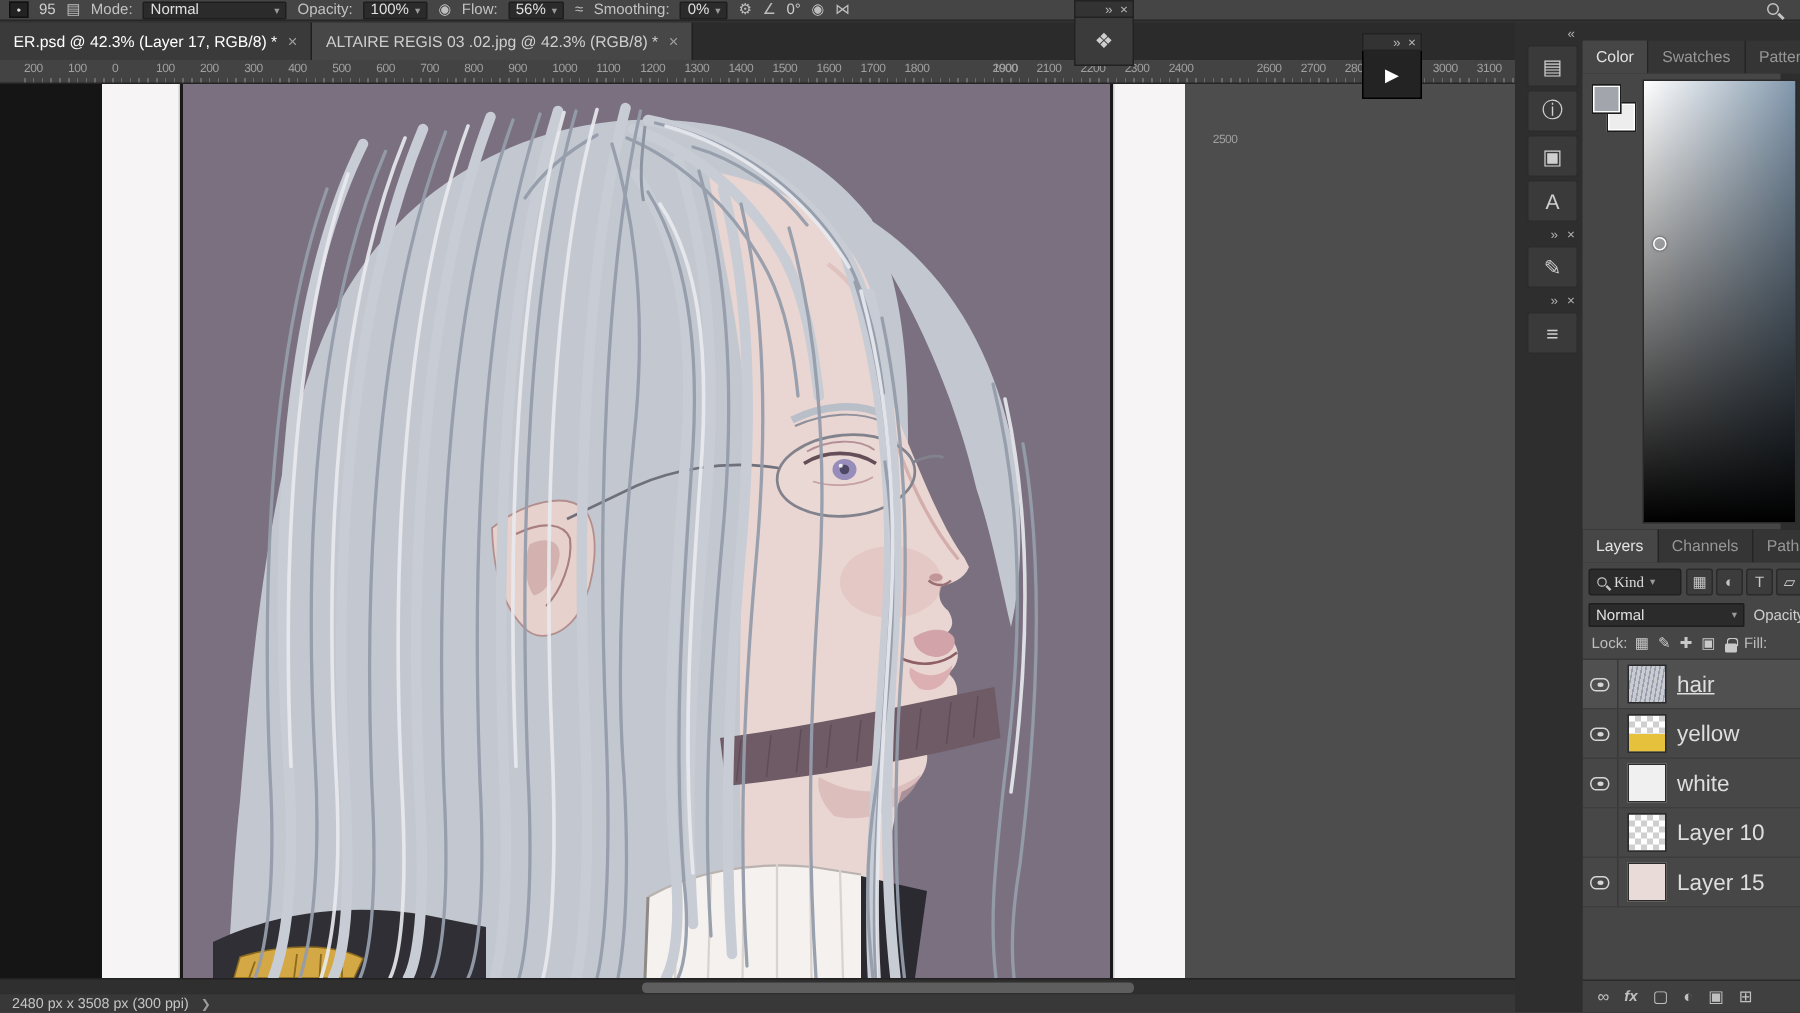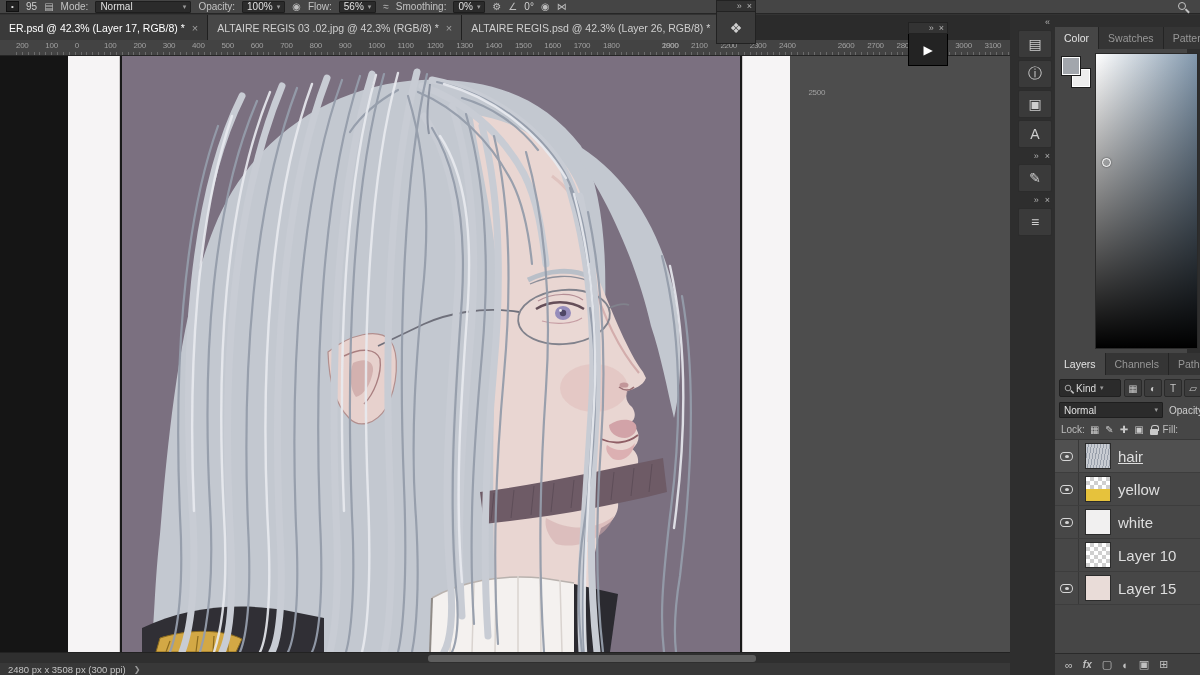--- a/index.html
+++ b/index.html
@@ -57,21 +57,21 @@
   .fgbg{position:absolute;left:5px;top:6px;width:34px;height:36px;}
   .swatch{position:absolute;width:20px;height:20px;border:1px solid #1c1c1c;box-shadow:inset 0 0 0 1px #fff;}
   .swatch.bg{left:11px;top:13px;background:#ededed;}
   .swatch.fg{left:1px;top:1px;background:#a2a6ac;}
   .sat-field{position:absolute;left:40px;top:4px;width:103px;height:296px;border:1px solid #2a2a2a;
     background:linear-gradient(to bottom,rgba(0,0,0,0) 0%,#000 100%),linear-gradient(to right,#ffffff,#8298ad);}
   .sat-cursor{position:absolute;left:6px;top:104px;width:9px;height:9px;border:1.5px solid #fff;border-radius:50%;box-shadow:0 0 2px rgba(0,0,0,.6);}
   .layers-panel{position:absolute;left:45px;top:338px;width:145px;bottom:0;display:flex;flex-direction:column;overflow:hidden;}
   .layers-body{flex:1;background:#464646;display:flex;flex-direction:column;overflow:hidden;}
   .filter-row{display:flex;align-items:center;gap:3px;padding:4px 4px 3px 4px;}
-  .kind-box{display:flex;align-items:center;gap:4px;background:#2b2b2b;border:1px solid #202020;border-radius:2px;height:18px;padding:0 4px;color:#ddd;flex:0 0 62px;}
+  .kind-box{display:flex;align-items:center;gap:4px;background:#2b2b2b;border:1px solid #202020;border-radius:2px;height:18px;padding:0 4px;color:#ddd;flex:0 0 62px;font-family:Liberation Serif, serif;}
   .ficon{width:18px;height:18px;display:flex;align-items:center;justify-content:center;background:#3c3c3c;border:1px solid #2a2a2a;border-radius:2px;color:#c6c6c6;font-size:10px;}
   .blend-row{display:flex;align-items:center;gap:6px;padding:2px 4px 4px 4px;white-space:nowrap;}
   .blend-select{flex:0 0 104px;}
   .lock-row{display:flex;align-items:center;gap:5px;padding:2px 4px 4px 6px;white-space:nowrap;color:#bdbdbd;}
   .lock-glyph{font-size:10px;color:#c9c9c9;}
   .lockicon{position:relative;width:8px;height:6px;background:#c9c9c9;display:inline-block;margin-top:4px;border-radius:1px;}
   .lockicon::before{content:'';position:absolute;left:1px;top:-4px;width:6px;height:5px;border:1.2px solid #c9c9c9;border-bottom:none;border-radius:3px 3px 0 0;}
   .layer-list{flex:1;overflow:hidden;border-top:1px solid #373737;}
   .lrow{display:flex;align-items:center;height:33px;border-bottom:1px solid #3d3d3d;background:#474747;}
   .lrow.selected{background:#505050;}
@@ -136,24 +136,20 @@
 </div>
 <span class="mag topsearch"></span>
 
 <div class="tab-bar">
   <div class="doc-tab active">
     <span>ER.psd @ 42.3% (Layer 17, RGB/8) *</span>
     <span class="tab-close">×</span>
   </div>
   <div class="doc-tab inactive">
     <span>ALTAIRE REGIS 03 .02.jpg @ 42.3% (RGB/8) *</span>
-    <span class="tab-close">×</span>
-  </div>
-  <div class="doc-tab inactive">
-    <span>ALTAIRE REGIS.psd @ 42.3% (Layer 26, RGB/8) *</span>
     <span class="tab-close">×</span>
   </div>
   <div class="tab-bar-controls">
     <span>»</span>
     <span>×</span>
   </div>
 </div>
 
 <div class="float1">
   <div class="fhdr">

